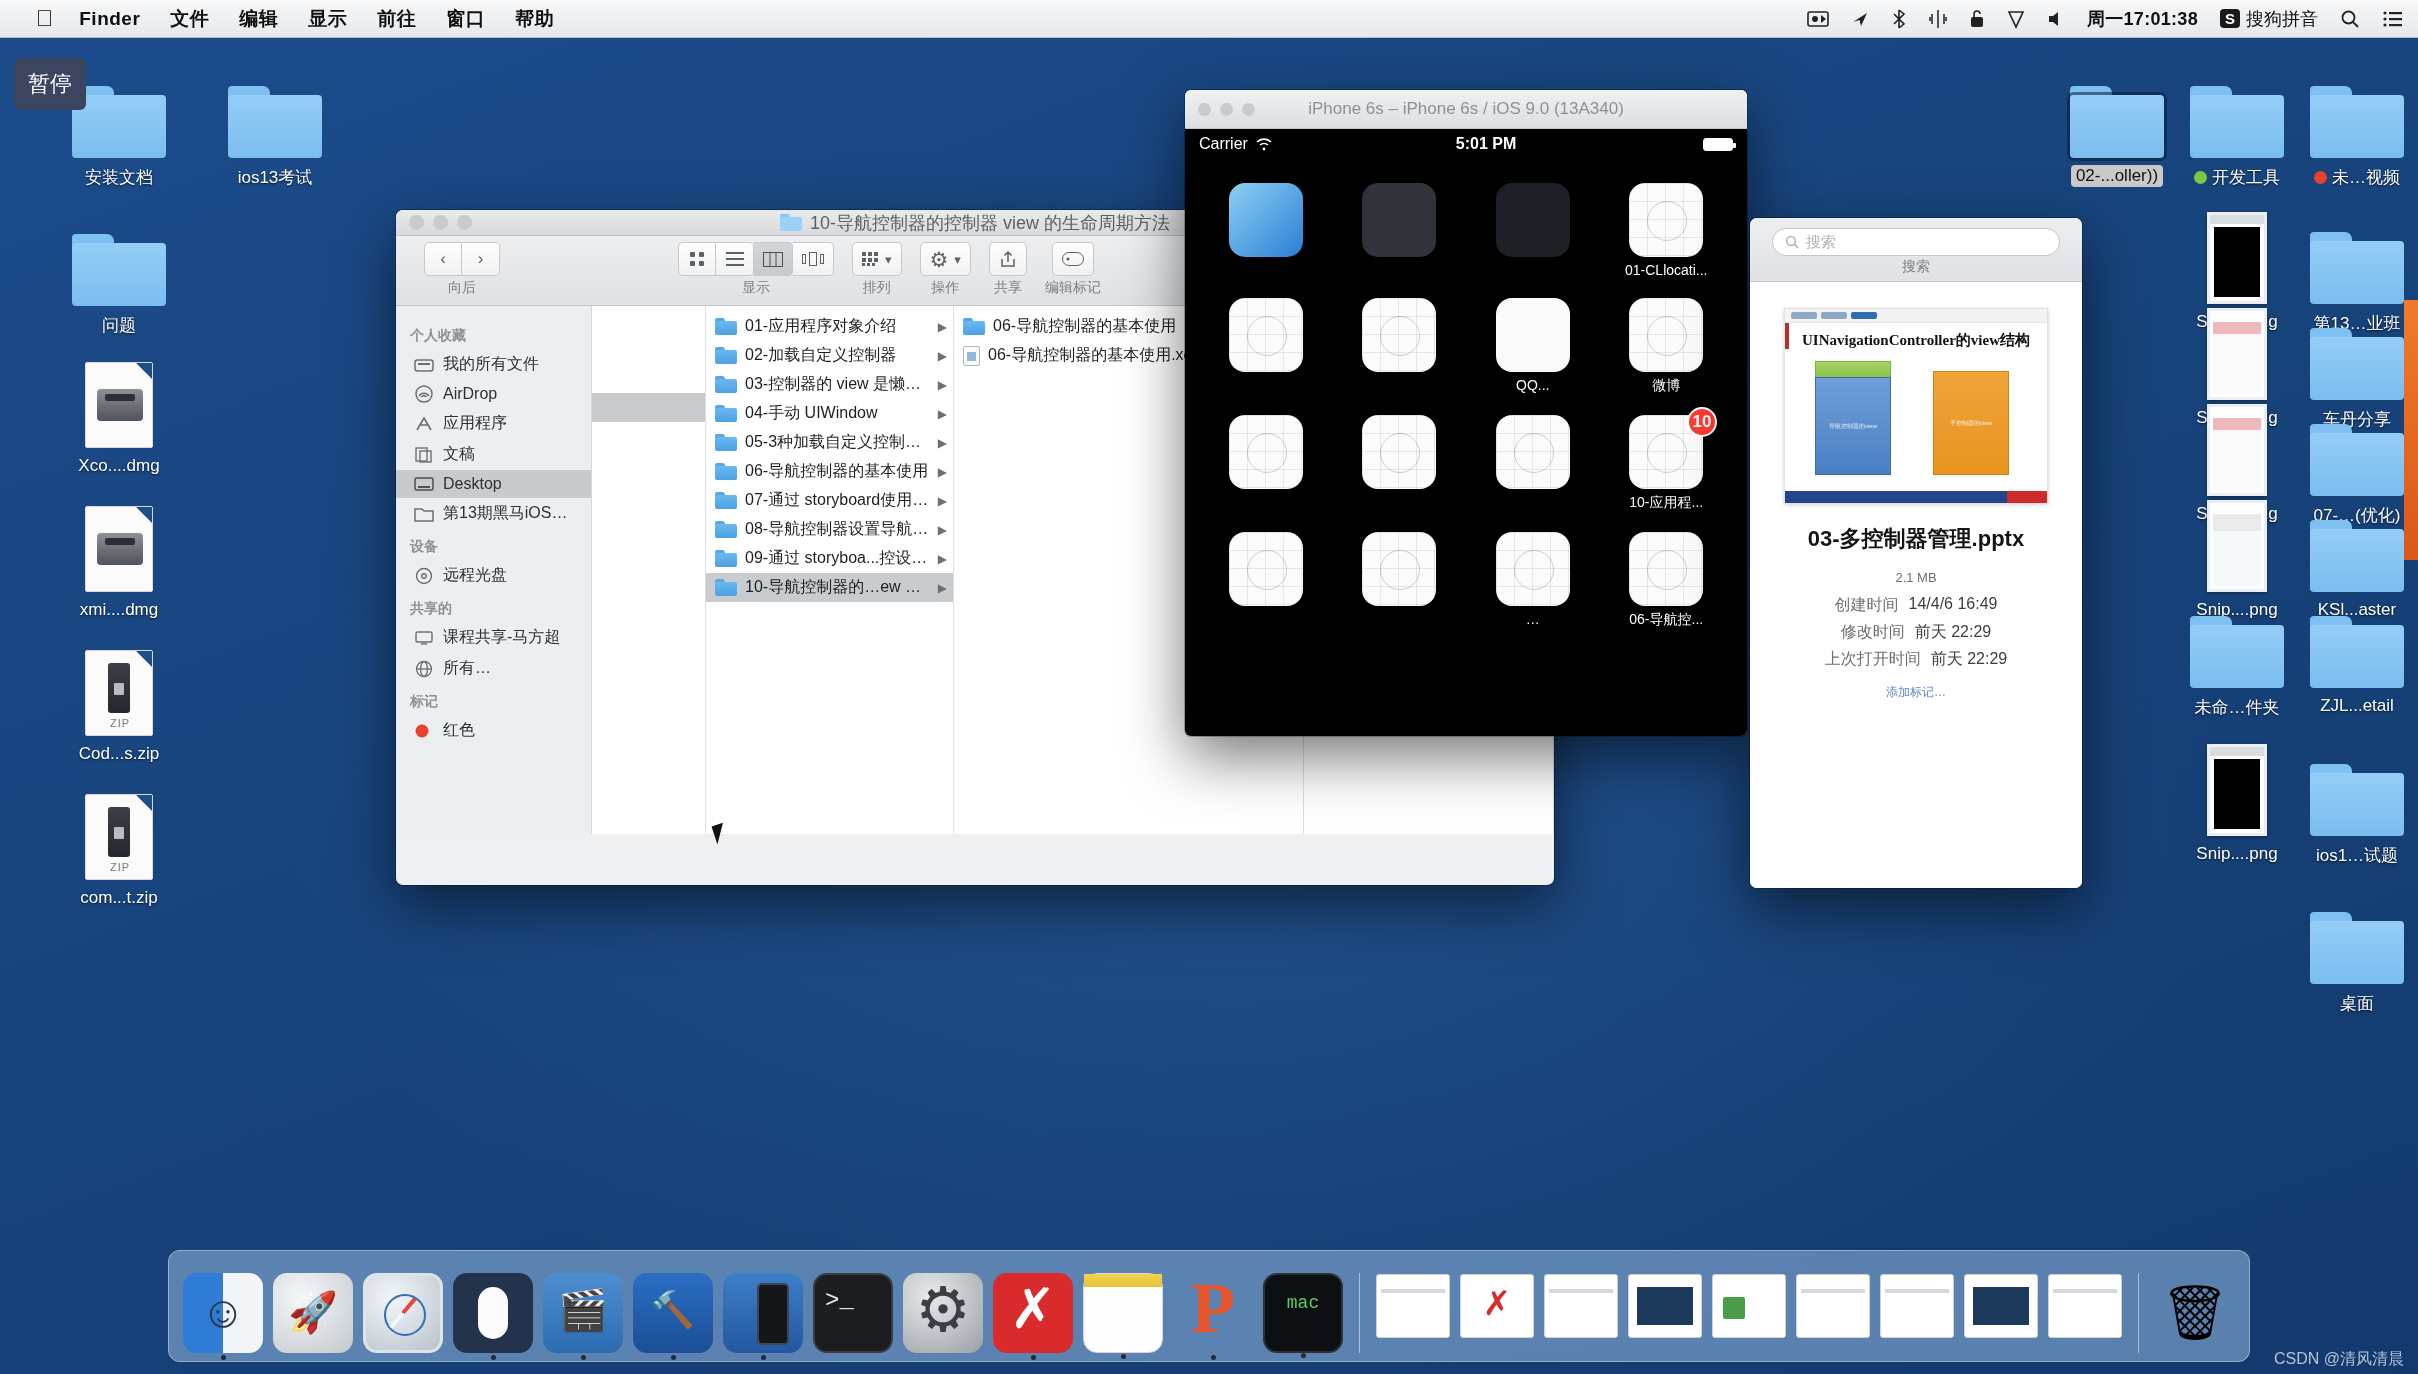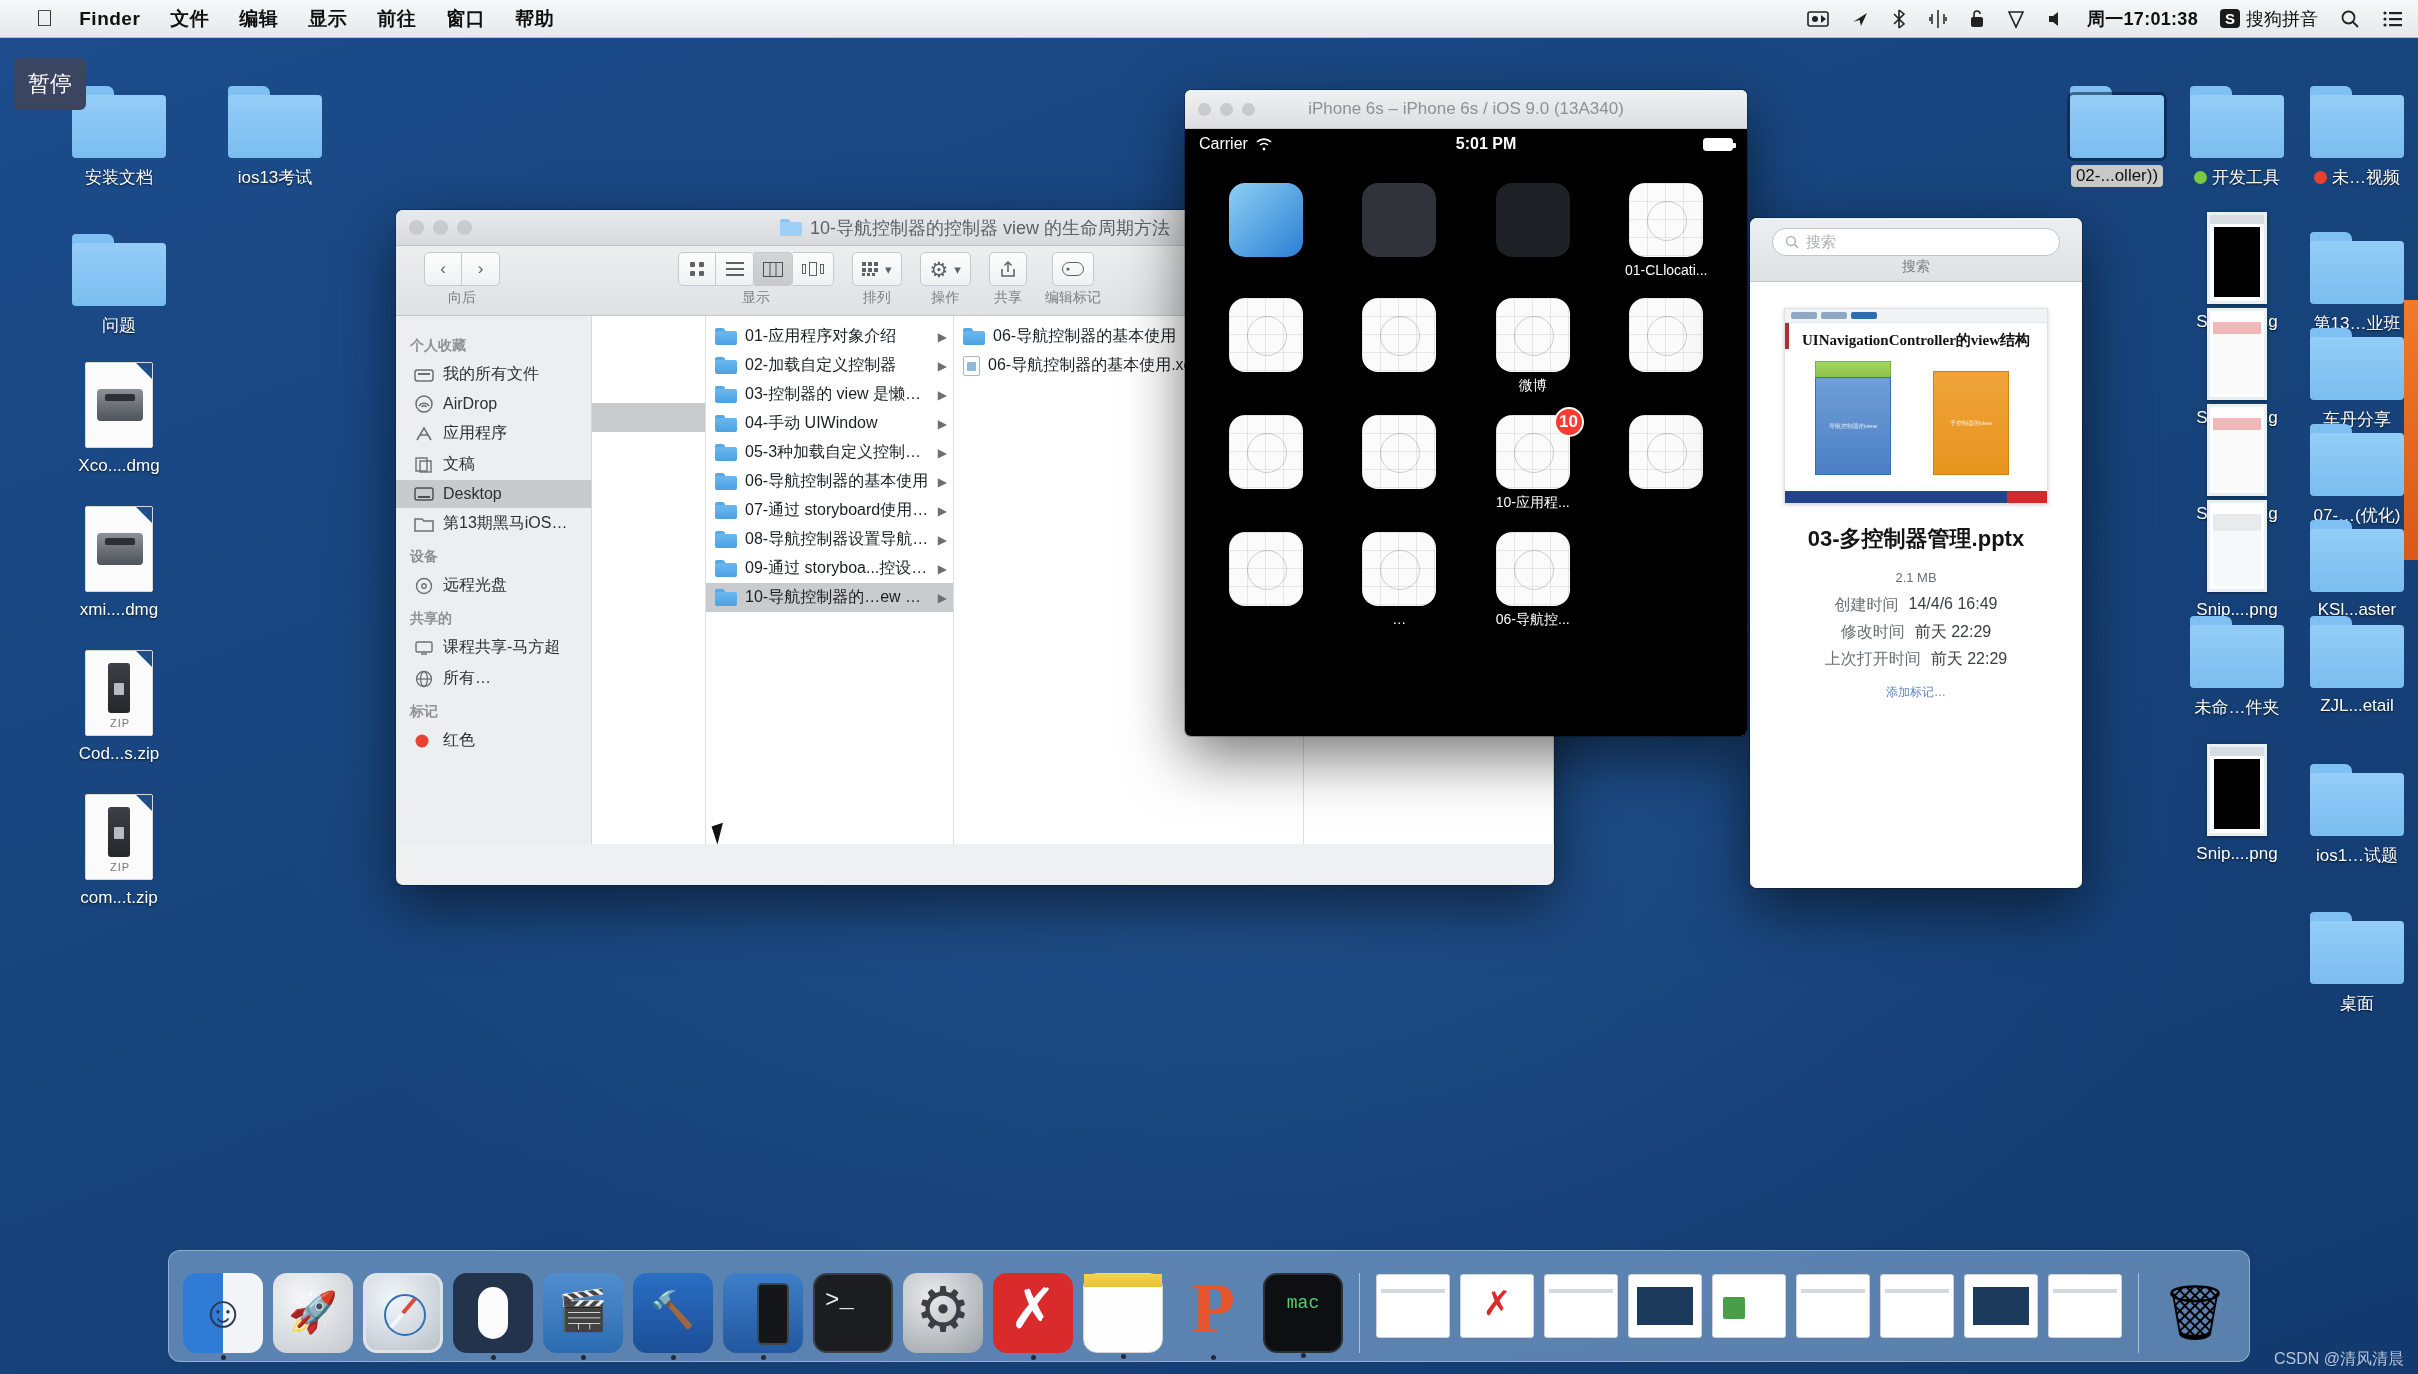--- a/index.html
+++ b/index.html
@@ -98,21 +98,21 @@
   .shot .sgray { position: absolute; left: 3px; top: 11px; right: 3px; bottom: 3px;
                  background: linear-gradient(#e9eaec 0 24%, #f7f8f9 24%); }
 
   
   .win {
     position: absolute; background: #eef0f1; border-radius: 7px;
     box-shadow: 0 20px 60px rgba(0,0,0,.55), 0 0 0 1px rgba(0,0,0,.25);
     overflow: hidden; z-index: 60;
   }
   .titlebar {
-    height: 36px; background: linear-gradient(#e9eaec, #d8dadd);
+    height: 26px; background: linear-gradient(#e9eaec, #d8dadd);
     border-bottom: 1px solid #bfc2c5;
     display: flex; align-items: center; position: relative;
   }
   .traffic { display: flex; gap: 9px; padding-left: 13px; }
   .traffic span { width: 15px; height: 15px; border-radius: 50%; background: #c8cacc; }
   .win-title {
     position: absolute; left: 0; right: 0; text-align: center; font-size: 18px;
     color: #5c5f63; display: flex; align-items: center; justify-content: center; gap: 8px;
     pointer-events: none;
   }
@@ -997,20 +997,24 @@
 
       <div class="ios-app">
           <div class="ic placeholder"></div>
           <div class="nm"></div>
         </div>
       <div class="ios-app">
           <div class="ic placeholder"></div>
           <div class="nm"></div>
         </div>
       <div class="ios-app">
+          <div class="ic" style="background:#fafafa"></div>
+          <div class="nm">QQ...</div>
+        </div>
+      <div class="ios-app">
           <div class="ic placeholder"></div>
           <div class="nm">微博</div>
         </div>
 
       <div class="ios-app">
           <div class="ic placeholder"></div>
           <div class="nm"></div>
         </div>
       <div class="ios-app">
           <div class="ic placeholder"></div>

